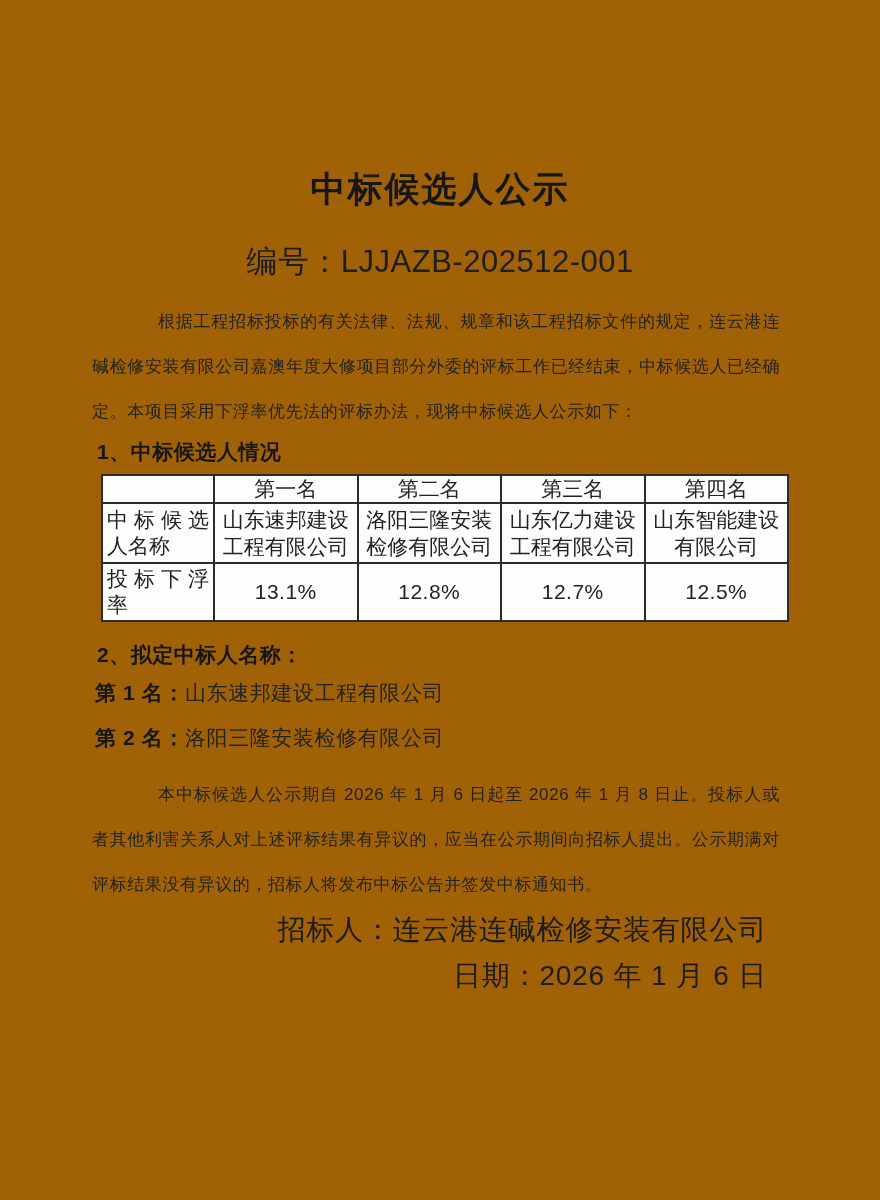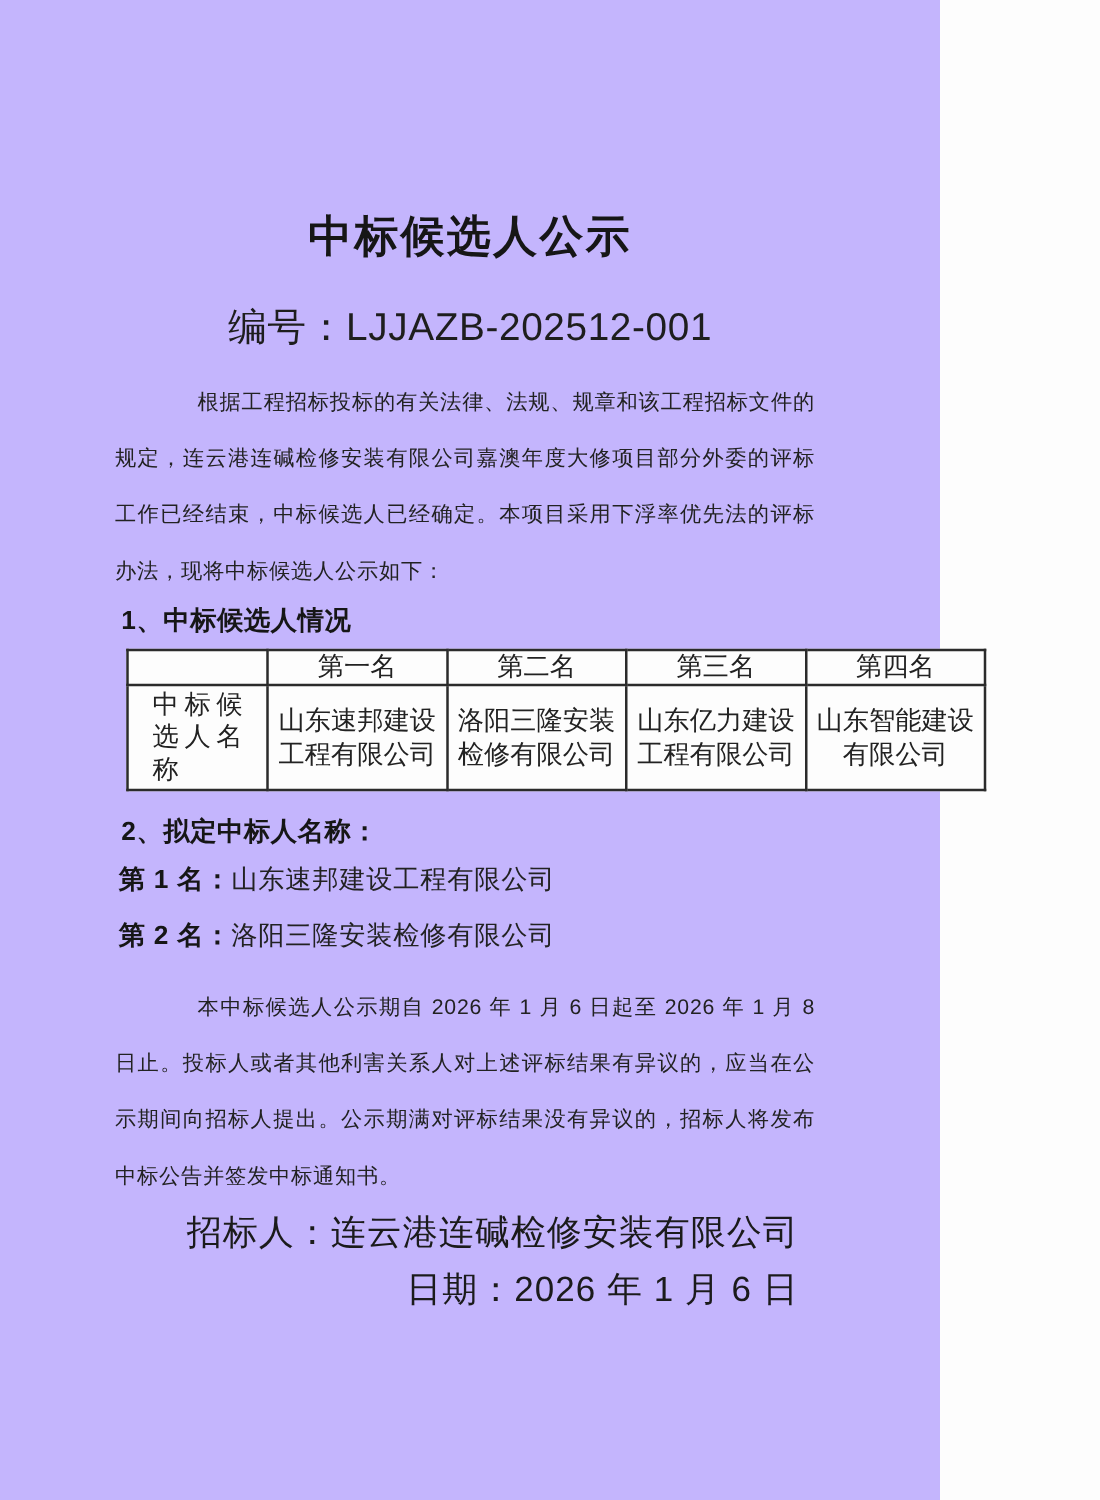--- a/index.html
+++ b/index.html
@@ -3,21 +3,21 @@
 <meta charset="utf-8">
 <style>
   * { margin: 0; padding: 0; box-sizing: border-box; }
   html, body { background: #fdfdfd; }
   body {
     width: 880px; height: 1200px;
     font-family: "Liberation Sans", sans-serif;
     color: #1e1e1e;
     overflow: hidden;
   }
-  .page { position: relative; width: 752px; height: 1200px; background: #c4b5fd; }
+  .page { position: relative; width: 880px; height: 1200px; background: #a16207; }
 
   .title {
     padding-top: 166px;
     text-align: center;
     font-family: "Liberation Serif", serif;
     font-weight: 700;
     font-size: 35px;
     letter-spacing: 2px;
     color: #161616;
   }
@@ -67,21 +67,21 @@
     font-size: 21px;
     color: #222;
     vertical-align: middle;
   }
   table.candidates th { height: 28px; text-align: center; line-height: 24px; }
   tr.row-names td { height: 58px; }
   tr.row-rate  td { height: 48px; }
   td.label-cell {
     text-align: justify;
     text-justify: inter-character;
-    padding: 2px 19px;
+    padding: 2px 4px;
     line-height: 26px;
   }
   td.name-cell {
     text-align: center;
     padding: 2px 6px;
     font-size: 20px;
     line-height: 27px;
   }
   td.rate-cell {
     text-align: center;
@@ -138,20 +138,27 @@
         <th>第三名</th>
         <th>第四名</th>
       </tr>
       <tr class="row-names">
         <td class="label-cell">中标候选人名称</td>
         <td class="name-cell">山东速邦建设工程有限公司</td>
         <td class="name-cell">洛阳三隆安装检修有限公司</td>
         <td class="name-cell">山东亿力建设工程有限公司</td>
         <td class="name-cell">山东智能建设有限公司</td>
       </tr>
+      <tr class="row-rate">
+        <td class="label-cell">投标下浮率</td>
+        <td class="rate-cell">13.1%</td>
+        <td class="rate-cell">12.8%</td>
+        <td class="rate-cell">12.7%</td>
+        <td class="rate-cell">12.5%</td>
+      </tr>
     </tbody>
       </table>
 
     <div class="heading heading-2">2、拟定中标人名称：</div>
 
     <div class="winners">
       <p class="winner-line">
         <span class="rank">第 1 名：</span><span class="name">山东速邦建设工程有限公司</span>
       </p>
       <p class="winner-line">

